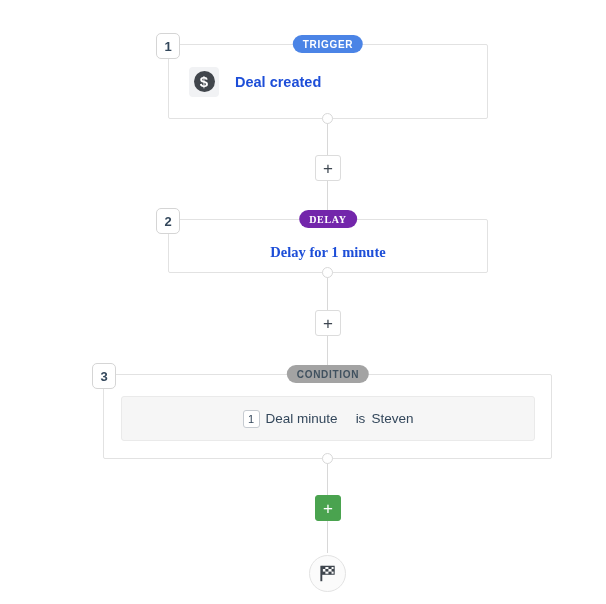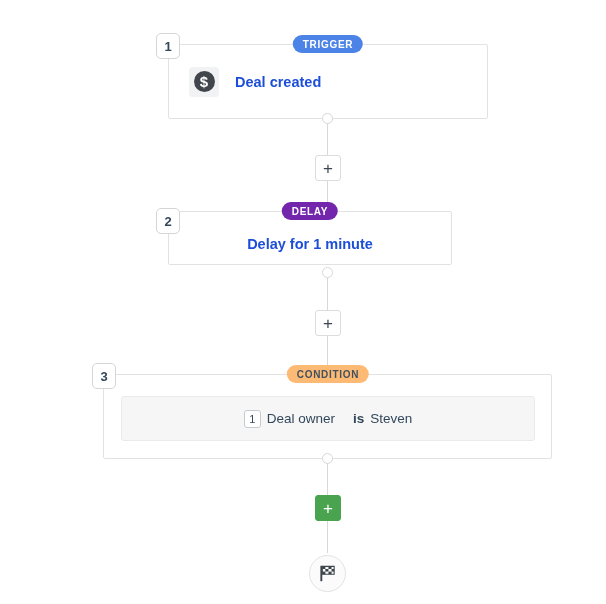--- a/index.html
+++ b/index.html
@@ -77,21 +77,21 @@
     align-items: center;
     justify-content: center;
     font-size: 10px;
     font-weight: bold;
     letter-spacing: 0.7px;
     white-space: nowrap;
     z-index: 5;
   }
   .pill-trigger   { background: #4b84e6; color: #ffffff; }
   .pill-delay     { background: #7326ab; color: #ffffff; }
-  .pill-condition { background: #fdba74; color: #40515f; }
+  .pill-condition { background: #a3a3a3; color: #40515f; }
 
   
   .card-body {
     display: flex;
     align-items: center;
     height: 100%;
     padding: 0 20px;
   }
 
   .action-icon {
@@ -151,21 +151,21 @@
     height: 18px;
     border: 1px solid #c6cbd1;
     border-radius: 3px;
     background: #ffffff;
     font-size: 11px;
     color: #33475b;
     display: flex;
     align-items: center;
     justify-content: center;
   }
-  .cond-op { font-weight: bold; padding-left: 12px; }
+  .cond-op { font-weight: normal; padding-left: 12px; }
 
   
   .plus-btn {
     position: absolute;
     width: 26px;
     height: 26px;
     left: 315px;
     background: #ffffff;
     border: 1px solid #dcdcdc;
     border-radius: 3px;
@@ -220,40 +220,40 @@
       <span class="card-title">Deal created</span>
     </div>
   </div>
   <div class="step-badge" style="left:156px; top:33px;">1</div>
   <div class="node-circle" style="top:113px;"></div>
 
   <div class="plus-btn" style="top:155px;">
     <span>+</span>
   </div>
 
-  <div class="step-card" style="left:168px; top:211px; width:284px; height:54px;">
+  <div class="step-card" style="left:168px; top:219px; width:320px; height:54px;font-family:Liberation Serif, serif;">
     <div class="type-pill pill-delay">DELAY</div>
     <div class="card-body">
       <span class="card-title centered">Delay for 1 minute</span>
     </div>
   </div>
   <div class="step-badge" style="left:156px; top:208px;">2</div>
   <div class="node-circle" style="top:267px;"></div>
 
   <div class="plus-btn" style="top:310px;">
     <span>+</span>
   </div>
 
   <div class="step-card" style="left:103px; top:374px; width:449px; height:85px;">
     <div class="type-pill pill-condition" style="left:224px;">CONDITION</div>
   </div>
   <div class="condition-box" style="left:121px; top:396px; width:414px; height:45px;">
     <div class="cond-text">
       <span class="cond-index">1</span>
-      <span>Deal owner</span>
+      <span>Deal minute</span>
       <span class="cond-op">is</span>
       <span>Steven</span>
     </div>
   </div>
   <div class="step-badge" style="left:92px; top:363px;">3</div>
   <div class="node-circle" style="top:453px;"></div>
 
   <div class="plus-btn green" style="top:495px;">
     <span>+</span>
   </div>

